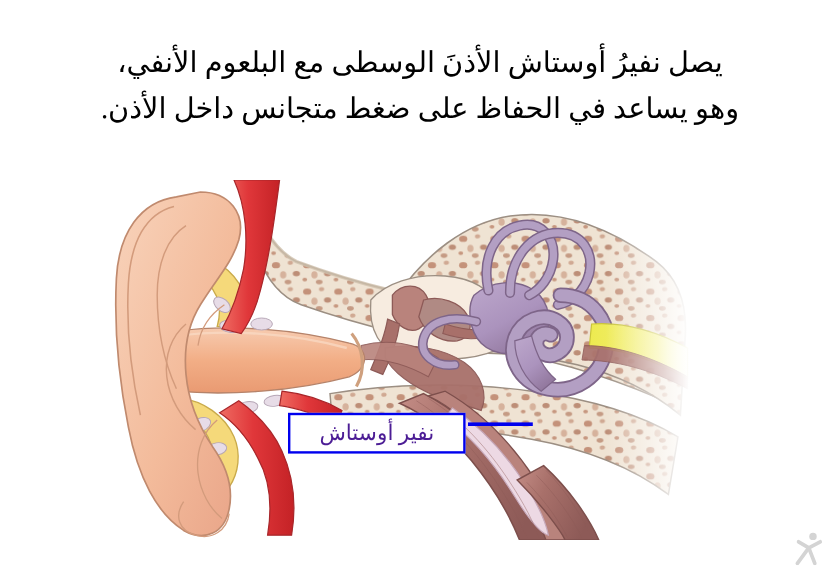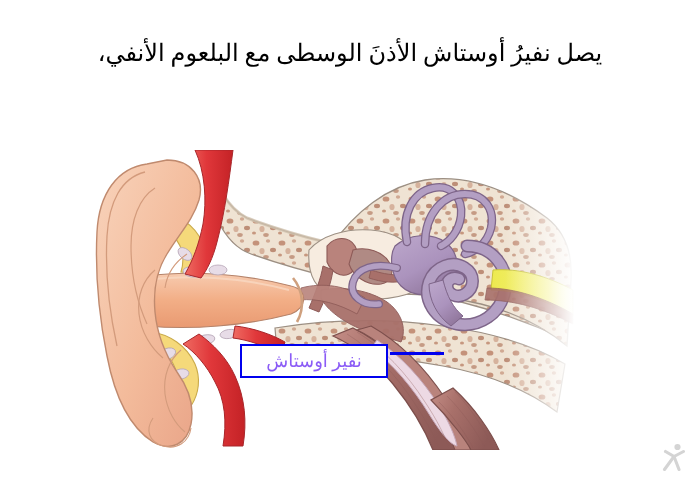--- a/index.html
+++ b/index.html
@@ -52,21 +52,21 @@
     border: 2px solid #0000ee;
     background: #ffffff;
     box-sizing: border-box;
     display: flex;
     align-items: center;
     justify-content: center;
     direction: rtl;
   }
   #callout-box .lbl {
     font-size: 18px;
-    color: #8b5cf6;
+    color: #4c1d95;
     font-family: "Liberation Serif", "DejaVu Serif", serif;
     letter-spacing: 0.5px;
   }
   #callout-line {
     position: absolute;
     left: 390px;
     top: 352px;
     width: 54px;
     height: 3px;
     background: #0000ee;
@@ -89,20 +89,21 @@
     color: #d4d4d4;
     letter-spacing: -0.5px;
     direction: ltr;
   }
 </style>
 </head>
 <body>
 
 <div id="caption">
   <span class="cline">يصل نفيرُ أوستاش الأذنَ الوسطى مع البلعوم الأنفي،</span>
+  <span class="cline">وهو يساعد في الحفاظ على ضغط متجانس داخل الأذن.</span>
 </div>
 
 <div id="illustration">
 <svg width="480" height="300" viewBox="0 0 480 300" xmlns="http://www.w3.org/2000/svg">
   <defs>
 
     <pattern id="bonePat" width="26" height="22" patternUnits="userSpaceOnUse">
       <rect width="26" height="22" fill="#efe3d3"></rect>
       <ellipse cx="5" cy="5" rx="3.4" ry="2.6" fill="#b5765c" opacity=".75"></ellipse>
       <ellipse cx="17" cy="3" rx="2.2" ry="1.7" fill="#c08a70" opacity=".65"></ellipse>

